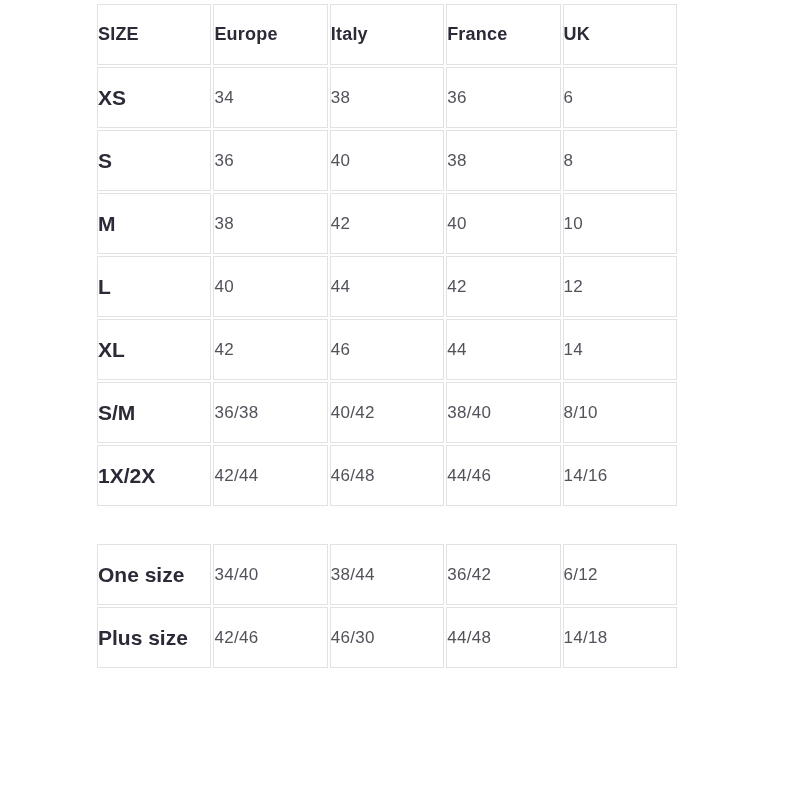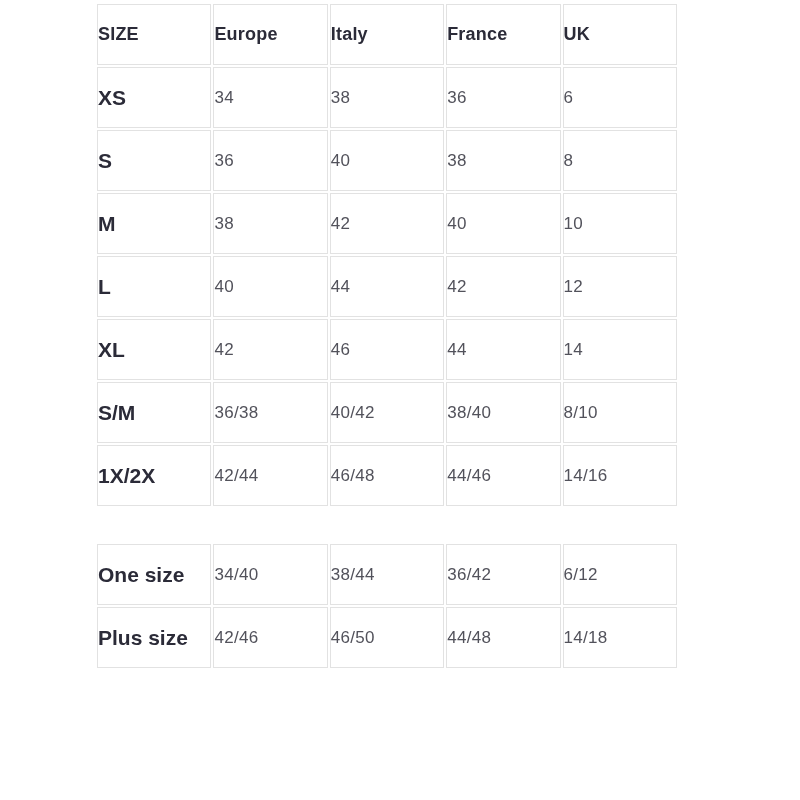--- a/index.html
+++ b/index.html
@@ -125,20 +125,20 @@
       <tr>
         <th>One size</th>
         <td>34/40</td>
         <td>38/44</td>
         <td>36/42</td>
         <td>6/12</td>
       </tr>
       <tr>
         <th>Plus size</th>
         <td>42/46</td>
-        <td>46/50</td>
+        <td>46/30</td>
         <td>44/48</td>
         <td>14/18</td>
       </tr>
     </tbody>
   </table>
 
 </div>
 
 </body></html>

